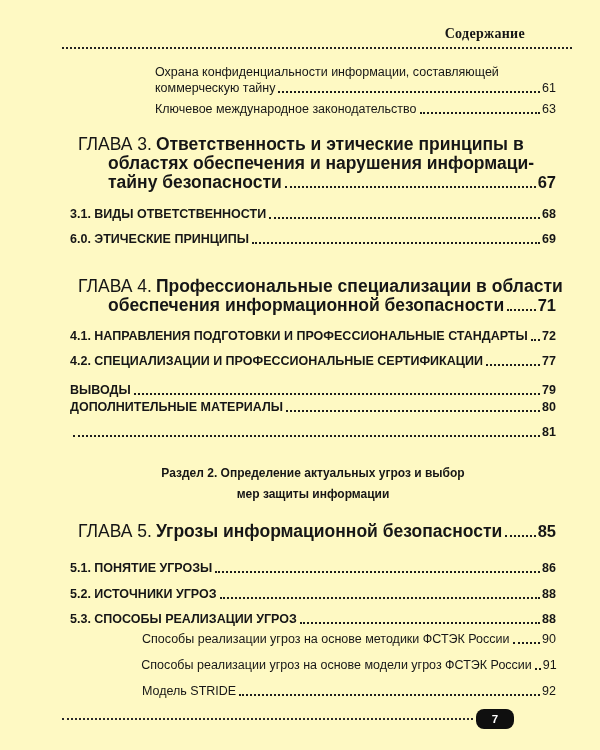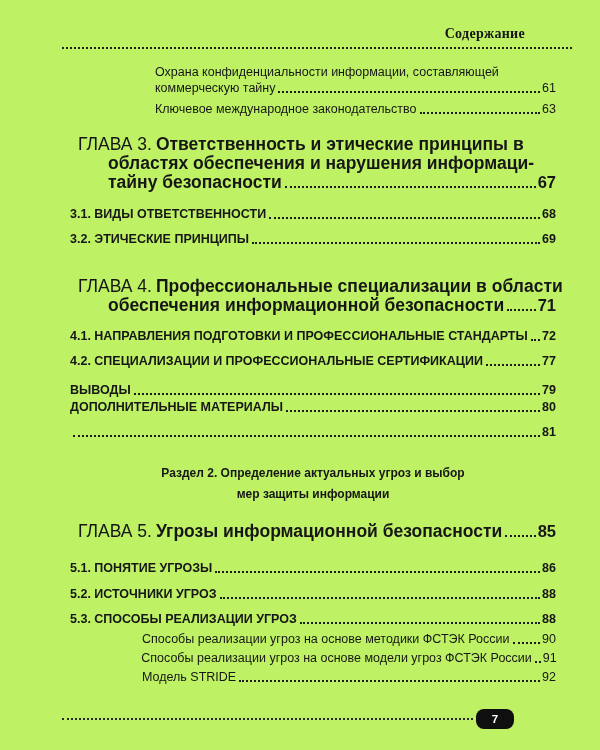--- a/index.html
+++ b/index.html
@@ -1,17 +1,17 @@
 <!DOCTYPE html>
 <html lang="ru"><head>
 <meta charset="utf-8">
 <style>
   html,body{margin:0;padding:0;background:#ffffff;}
   .page{
-    width:600px;height:750px;background:#bef264;position:relative;overflow:hidden;
+    width:600px;height:750px;background:#fef9c3;position:relative;overflow:hidden;
     font-family:"Liberation Sans",sans-serif;color:#161616;
     -webkit-font-smoothing:antialiased;
   }
   
   .header-title{
     font-family:"Liberation Serif",serif;font-weight:bold;font-size:14px;line-height:16px;
     text-align:right;padding:26px 75px 0 0;letter-spacing:.3px;
   }
   .header-rule{border-top:2px dotted #222;margin:5px 28px 0 62px;height:0;}
   
@@ -38,21 +38,21 @@
   .leader-ch{margin-bottom:4px;}
   
   .section-heading{font-size:12px;line-height:21px;font-weight:bold;text-align:center;}
   
   .mt-a{margin-top:15px}.mt-b{margin-top:5px}
   .mt-ch3{margin-top:18px}.mt-31{margin-top:14px}.mt-32{margin-top:9px}
   .mt-ch4{margin-top:30px}.mt-41{margin-top:13px}.mt-42{margin-top:9px}
   .mt-vyv{margin-top:13px}.mt-dop{margin-top:1px}.mt-zad{margin-top:9px}
   .mt-razdel{margin-top:23px}.mt-ch5{margin-top:17px}
   .mt-51{margin-top:19px}.mt-52{margin-top:10px}.mt-53{margin-top:9px}
-  .mt-sub53{margin-top:4px}.mt-sub{margin-top:3px}
+  .mt-sub53{margin-top:4px}.mt-sub{margin-top:10px}
   
   .footer{position:absolute;top:708px;left:62px;right:0;height:22px;display:flex;align-items:center;}
   .footer .f-leader{flex:1 1 auto;border-top:2px dotted #2a2a2a;height:0;}
   .page-badge{
     width:38px;height:20px;margin:0 86px 0 3px;background:#0f0f0f;border-radius:8px;
     color:#fff;font-size:11.5px;font-weight:bold;display:flex;align-items:center;justify-content:center;
   }
 </style>
 </head>
 <body>
@@ -90,21 +90,21 @@
         <span class="pg-ch">67</span>
       </div>
     </div>
 
     <div class="sub1 mt-31 row">
       <span class="txt">3.1. ВИДЫ ОТВЕТСТВЕННОСТИ</span>
       <span class="leader"></span>
       <span class="pg-sub1">68</span>
     </div>
     <div class="sub1 mt-32 row">
-      <span class="txt">3.2. ЭТИЧЕСКИЕ ПРИНЦИПЫ</span>
+      <span class="txt">6.0. ЭТИЧЕСКИЕ ПРИНЦИПЫ</span>
       <span class="leader"></span>
       <span class="pg-sub1">69</span>
     </div>
 
     <div class="chapter mt-ch4">
       <div class="ch-line">
         <span class="ch-prefix">ГЛАВА 4.</span><span class="ch-title">Профессиональные специализации в области</span>
       </div>
       <div class="ch-indent row">
         <span class="ch-title">обеспечения информационной безопасности</span>

